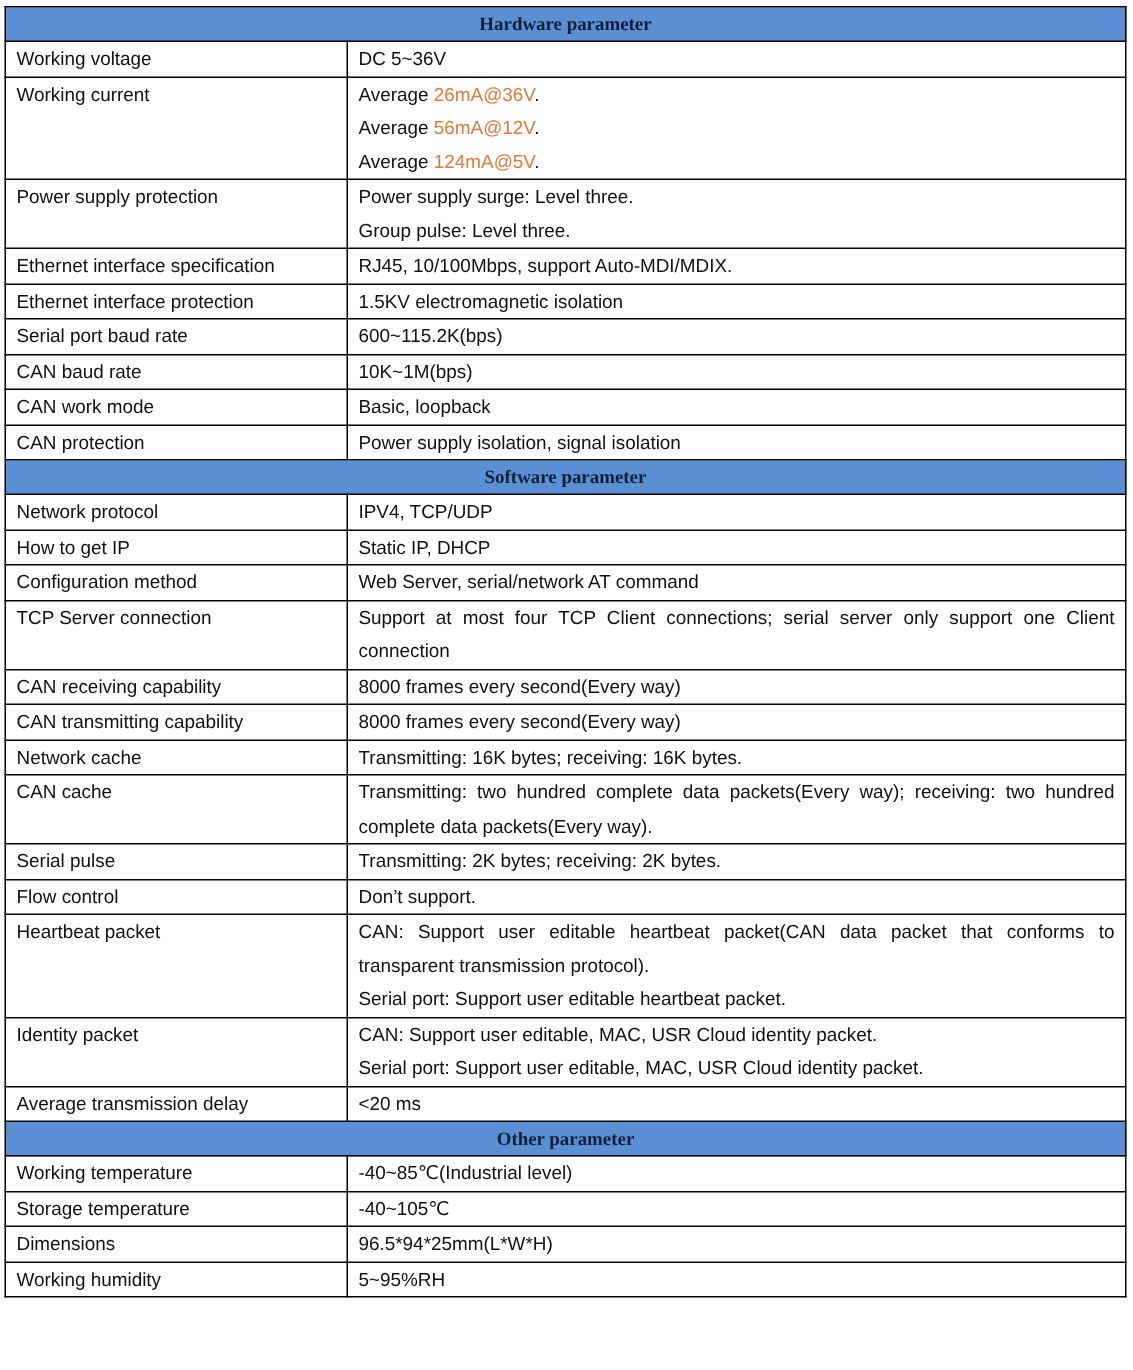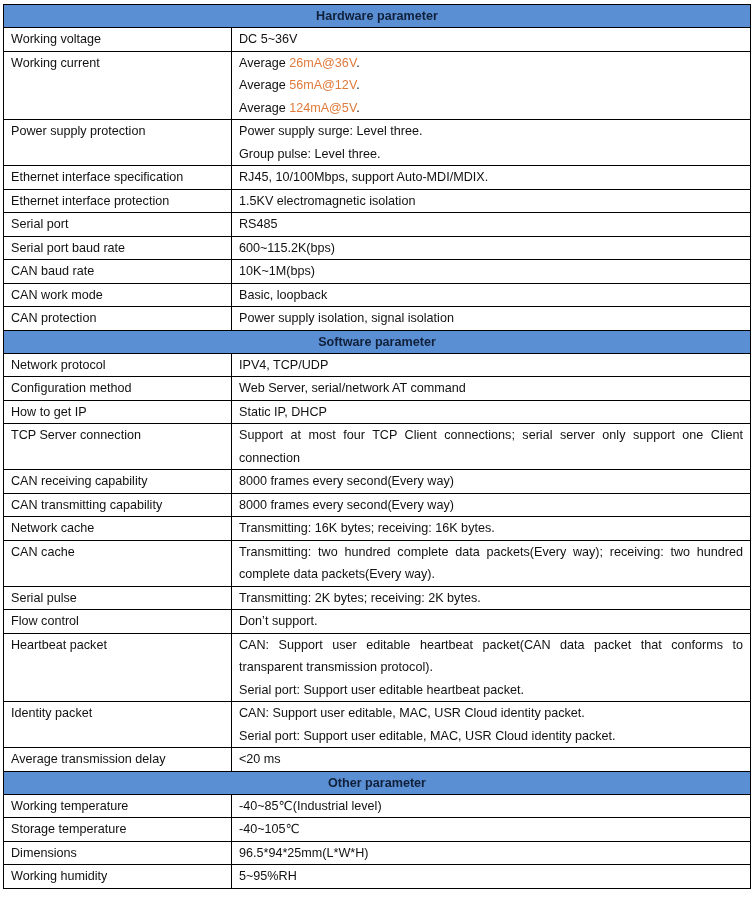--- a/index.html
+++ b/index.html
@@ -7,21 +7,21 @@
          font-family: "Liberation Sans", "DejaVu Sans", sans-serif; color: #111; }
   table.spec {
     position: absolute; left: 3px; top: 4px; width: 748px;
     border-collapse: collapse; table-layout: fixed;
     font-size: 12.6px;
   }
   table.spec td { border: 1.5px solid #000; padding: 0 7px; vertical-align: top; }
   col.c1 { width: 228px; }
   tr.section td {
     background: #5b8fd4; text-align: center; font-weight: bold; color: #10203a;
-    height: 22px; line-height: 22px; padding: 0;
+    height: 22px; line-height: 22px; padding: 0; font-family: Liberation Serif, serif;
   }
   td.label { line-height: 22px; }
   td.value { line-height: 22.5px; text-align: justify; }
   td.value .line { display: block; }
   tr.row1 td { height: 22px; }
   .hl { color: #e07a3b; margin-top: 48px; }
 </style>
 </head>
 <body>
 
@@ -56,24 +56,20 @@
     </tr>
     <tr class="row1">
       <td class="label">Ethernet interface specification</td>
       <td class="value">RJ45, 10/100Mbps, support Auto-MDI/MDIX.</td>
     </tr>
     <tr class="row1">
       <td class="label">Ethernet interface protection</td>
       <td class="value">1.5KV electromagnetic isolation</td>
     </tr>
     <tr class="row1">
-      <td class="label">Serial port</td>
-      <td class="value">RS485</td>
-    </tr>
-    <tr class="row1">
       <td class="label">Serial port baud rate</td>
       <td class="value">600~115.2K(bps)</td>
     </tr>
     <tr class="row1">
       <td class="label">CAN baud rate</td>
       <td class="value">10K~1M(bps)</td>
     </tr>
     <tr class="row1">
       <td class="label">CAN work mode</td>
       <td class="value">Basic, loopback</td>
@@ -84,26 +80,26 @@
     </tr>
 
     <tr class="section">
       <td colspan="2">Software parameter</td>
     </tr>
     <tr class="row1">
       <td class="label">Network protocol</td>
       <td class="value">IPV4, TCP/UDP</td>
     </tr>
     <tr class="row1">
+      <td class="label">How to get IP</td>
+      <td class="value">Static IP, DHCP</td>
+    </tr>
+    <tr class="row1">
       <td class="label">Configuration method</td>
       <td class="value">Web Server, serial/network AT command</td>
-    </tr>
-    <tr class="row1">
-      <td class="label">How to get IP</td>
-      <td class="value">Static IP, DHCP</td>
     </tr>
     <tr>
       <td class="label">TCP Server connection</td>
       <td class="value">Support at most four TCP Client connections; serial server only support one Client connection</td>
     </tr>
     <tr class="row1">
       <td class="label">CAN receiving capability</td>
       <td class="value">8000 frames every second(Every way)</td>
     </tr>
     <tr class="row1">

